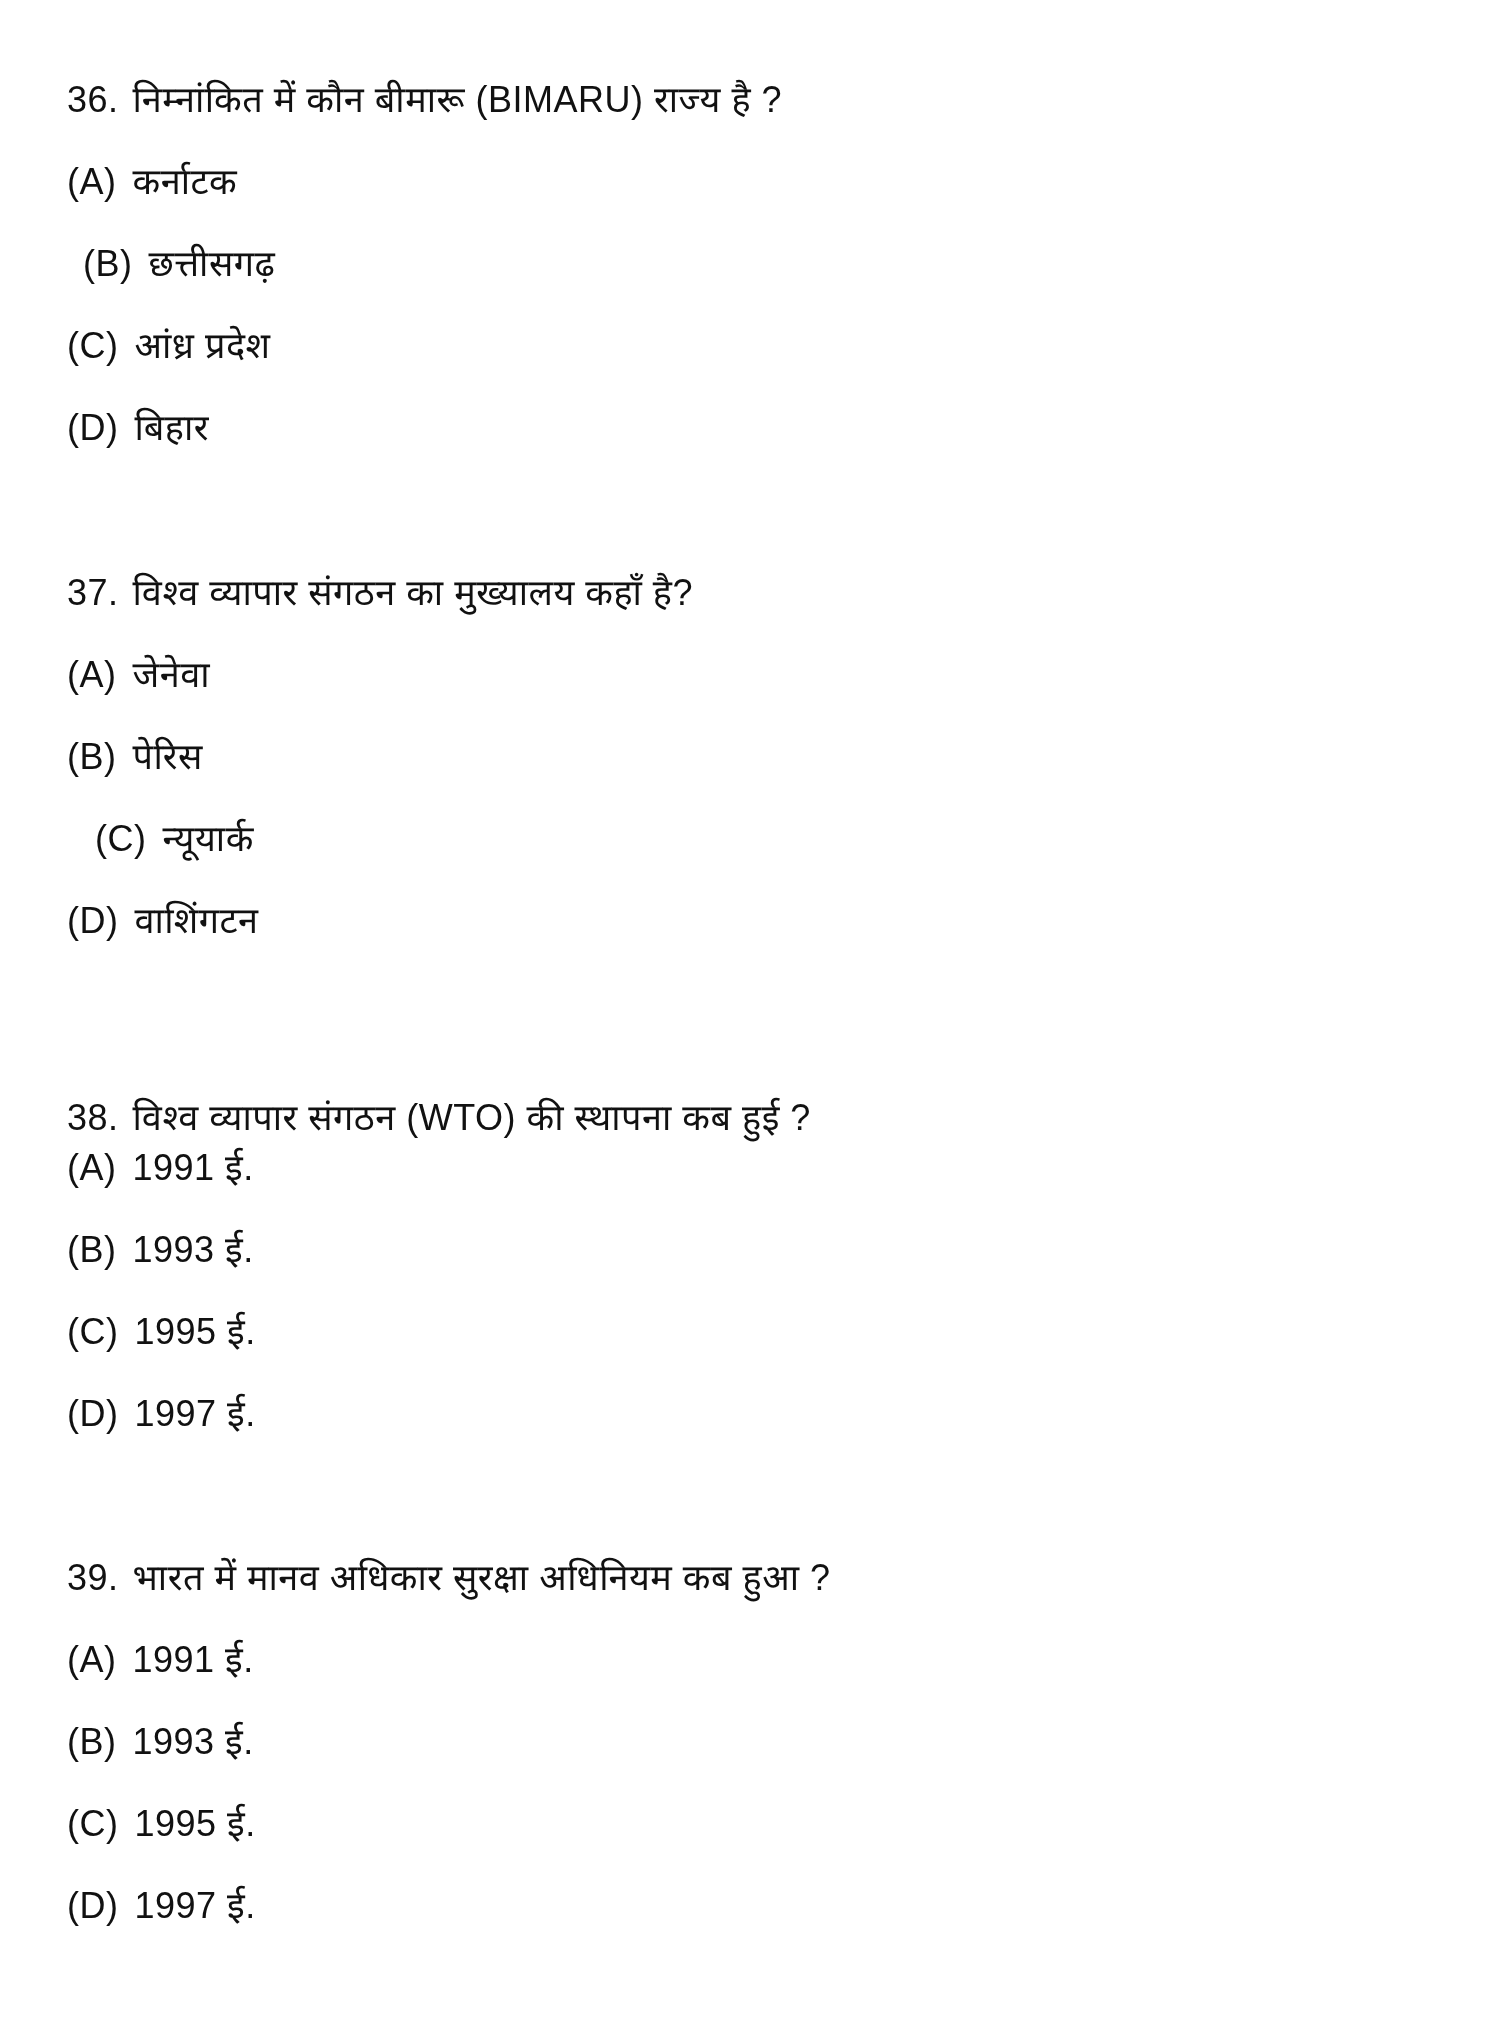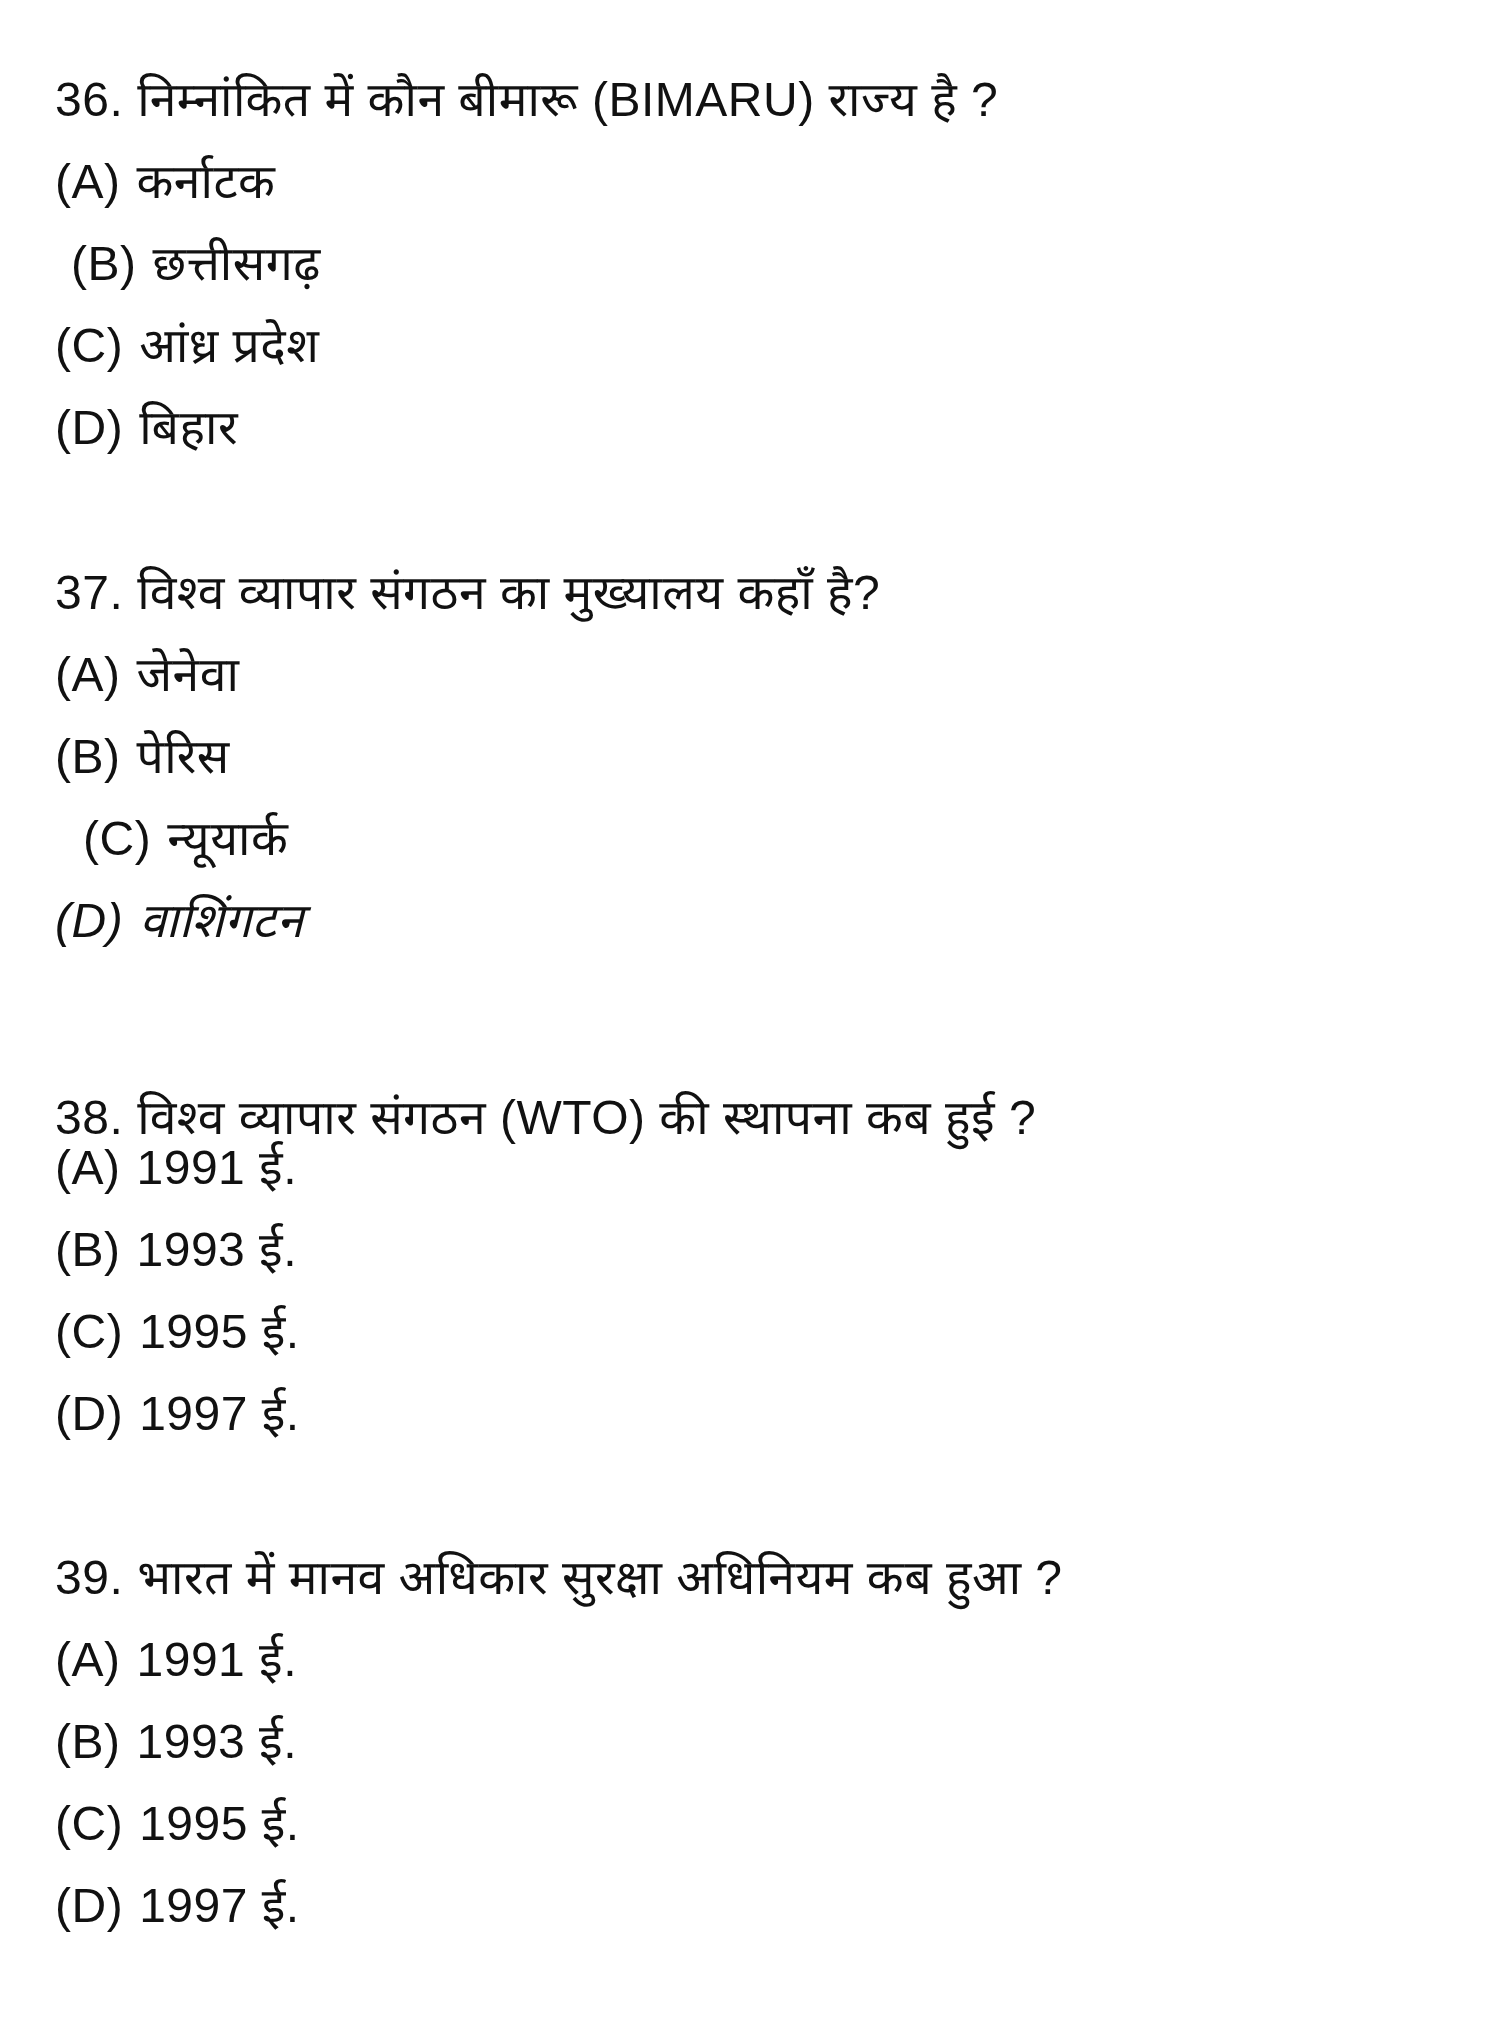--- a/index.html
+++ b/index.html
@@ -1,19 +1,19 @@
 <!DOCTYPE html>
 <html><head>
 <meta charset="utf-8">
 <style>
   html, body { margin: 0; padding: 0; background: #ffffff; }
   body { width: 1505px; height: 2034px; position: relative; overflow: hidden;
          font-family: "Liberation Sans", "DejaVu Sans", sans-serif; color: #111111; }
   .q-block { position: absolute; left: 55px; }
-  .line { position: absolute; left: 0; white-space: nowrap; font-size: 48px; line-height: 48px; letter-spacing: 0.5px; }
+  .line { position: absolute; left: 12px; white-space: nowrap; font-size: 36px; line-height: 48px; letter-spacing: 0.5px; }
   .line .num { margin-right: 14px; }
   .line .opt { margin-right: 16px; }
 </style>
 </head>
 <body>
 
 <div class="q-block" style="top:76px;">
   <div class="line" style="top:0px;">
     <span class="num">36.</span><span>निम्नांकित में कौन बीमारू (BIMARU) राज्य है ?</span>
   </div>
@@ -37,21 +37,21 @@
   </div>
   <div class="line" style="top:82px;">
     <span class="opt">(A)</span><span>जेनेवा</span>
   </div>
   <div class="line" style="top:164px;">
     <span class="opt">(B)</span><span>पेरिस</span>
   </div>
   <div class="line" style="top:246px;margin-left:28px;">
     <span class="opt">(C)</span><span>न्यूयार्क</span>
   </div>
-  <div class="line" style="top:328px;font-style:italic;">
+  <div class="line" style="top:328px;">
     <span class="opt">(D)</span><span>वाशिंगटन</span>
   </div>
 </div>
 
 <div class="q-block" style="top:1062px;">
   <div class="line" style="top:0px;margin-top:32px;">
     <span class="num">38.</span><span>विश्व व्यापार संगठन (WTO) की स्थापना कब हुई ?</span>
   </div>
   <div class="line" style="top:82px;">
     <span class="opt">(A)</span><span>1991 ई.</span>

